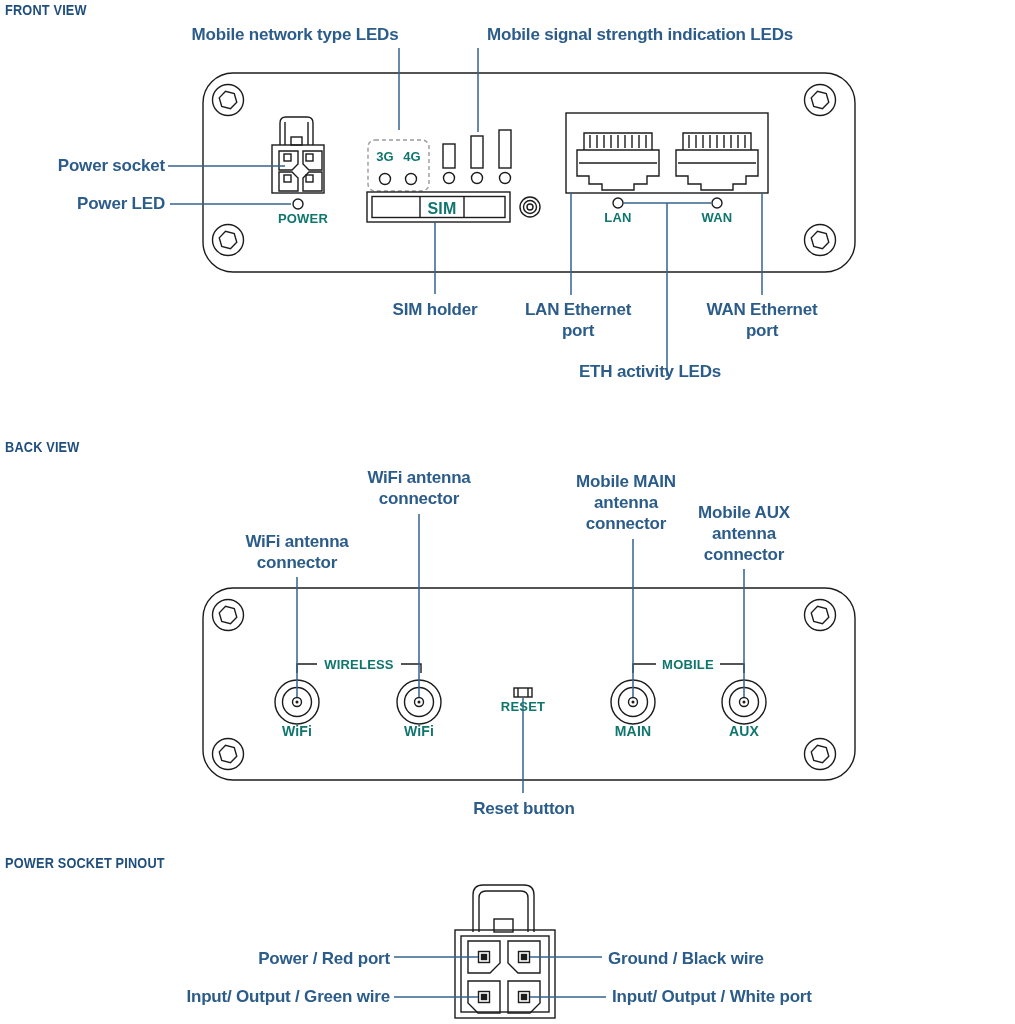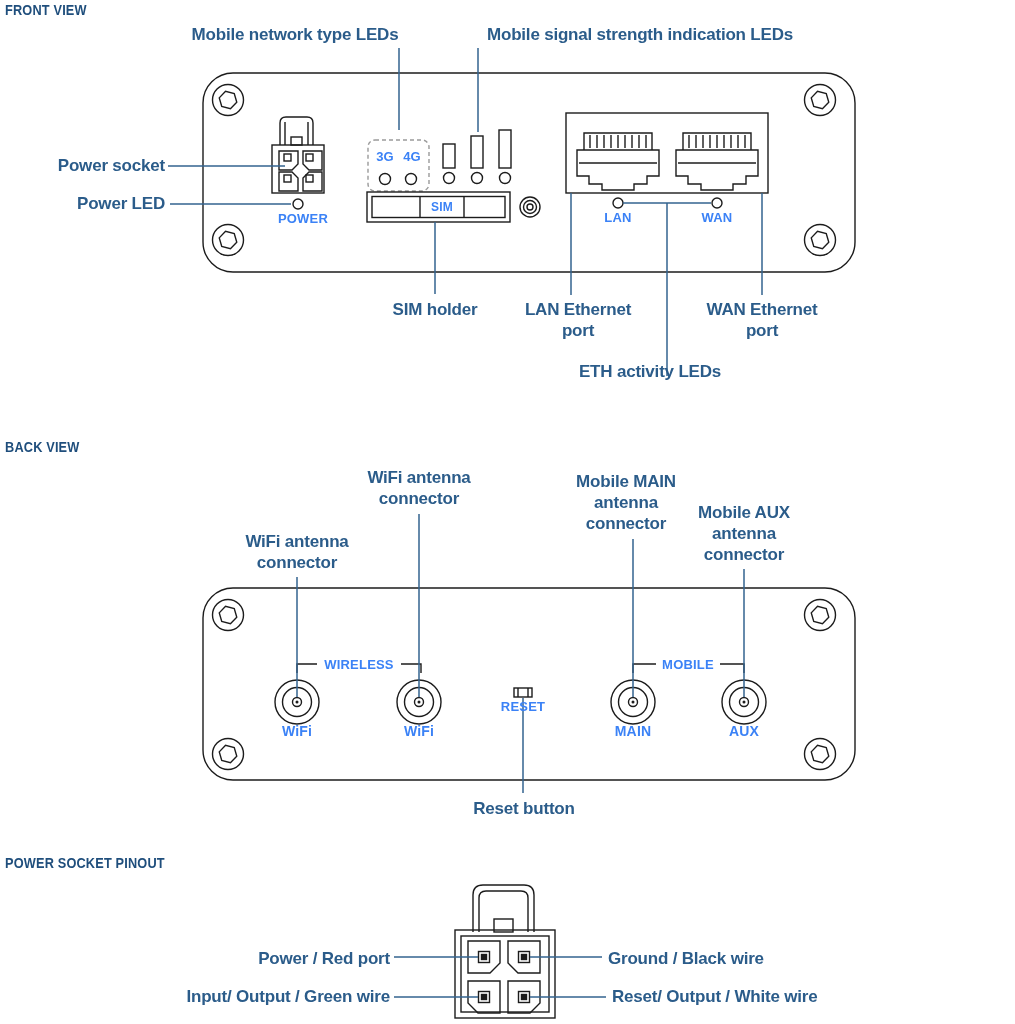--- a/index.html
+++ b/index.html
@@ -13,24 +13,24 @@
     letter-spacing:.2px;transform:scaleX(.85);transform-origin:left top;white-space:nowrap;
   }
   .co{
     position:absolute;color:#2b5c8a;font-weight:700;font-size:17px;
     line-height:21px;letter-spacing:-.2px;text-align:center;
   }
   .co.r{text-align:right;white-space:nowrap;}
   .co.l{text-align:left;white-space:nowrap;}
   .co.nw{white-space:nowrap;}
   .pl{
-    position:absolute;color:#3b82f6;font-weight:700;font-size:13px;
+    position:absolute;color:#0f766e;font-weight:700;font-size:13px;
     letter-spacing:.2px;text-align:center;white-space:nowrap;
   }
-  .pl.s12{font-size:12px;}
+  .pl.s12{font-size:16px;}
   .pl.s14{font-size:14px;text-align:center;}
 </style>
 </head>
 <body>
 
 <div class="canvas">
 
   <svg class="art" width="1015" height="1024" viewBox="0 0 1015 1024">
     <defs>
       <g id="screw">
@@ -213,15 +213,15 @@
   <div class="pl" style="left:653px;top:657px;width:70px">MOBILE</div>
   <div class="pl" style="left:488px;top:699px;width:70px">RESET</div>
   <div class="pl s14" style="left:267px;top:723px;width:60px">WiFi</div>
   <div class="pl s14" style="left:389px;top:723px;width:60px">WiFi</div>
   <div class="pl s14" style="left:598px;top:723px;width:70px">MAIN</div>
   <div class="pl s14" style="left:714px;top:723px;width:60px">AUX</div>
 
   <div class="co r" style="left:190px;top:948px;width:200px">Power / Red port</div>
   <div class="co l" style="left:608px;top:948px;width:250px">Ground / Black wire</div>
   <div class="co r" style="left:140px;top:986px;width:250px">Input/ Output / Green wire</div>
-  <div class="co l" style="left:612px;top:986px;width:260px">Reset/ Output / White wire</div>
+  <div class="co l" style="left:612px;top:986px;width:260px">Input/ Output / White port</div>
 
 </div>
 
 </body></html>

